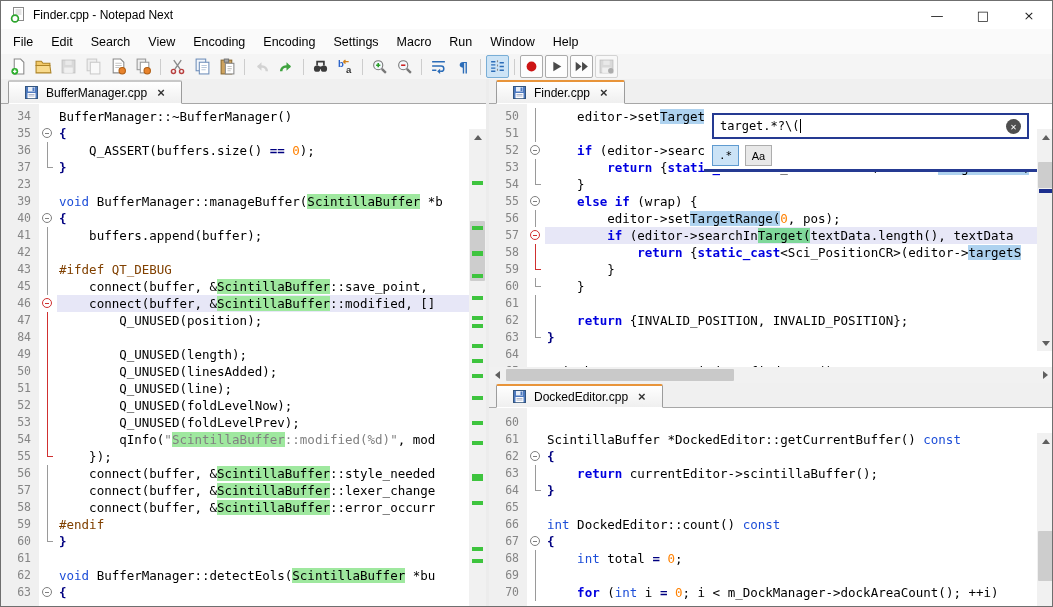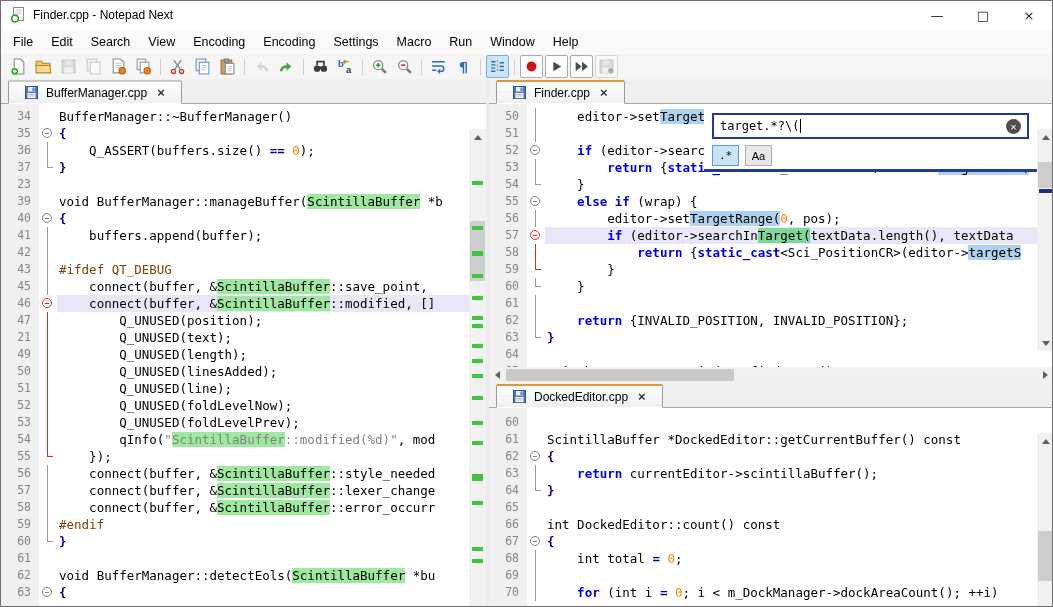--- a/index.html
+++ b/index.html
@@ -45,21 +45,21 @@
   .gutter-bg{position:absolute;left:0;top:0;bottom:0;width:38px;background:#f0f0f0}
   .lines{position:absolute;left:0;top:0;right:17px;bottom:0;padding-top:4px;overflow:hidden}
   #pane-bottom_right .lines{padding-top:6px}
   .line{display:flex;height:17px;line-height:17px;font-family:"DejaVu Sans Mono",monospace;font-size:12.5px}
   .lnum{width:38px;flex:none;text-align:right;padding-right:8px;box-sizing:border-box;color:#858585;
         font-size:11.5px;background:#f0f0f0}
   .fold{width:18px;flex:none;position:relative;background:#fff}
   .code{flex:1;padding-left:2px;white-space:pre;overflow:hidden;position:relative;color:#000}
   .line.cur .code{background:#e7e7f7}
   .tok-k{color:#0000e0;font-weight:bold}
-  .tok-t{color:#000000}
+  .tok-t{color:#1d4ed8}
   .tok-n{color:#ff8000}
   .tok-s{color:#808080}
   .tok-p{color:#804000}
   .tok-o{color:#000080;font-weight:bold}
   .hl-g{background:#9fe89f}
   .hl-b{background:#aed2ef}
   .hl-m{background:#7fd89a}
   
   .fm{position:absolute;left:0;top:0;width:100%;height:100%}
   .fm.l::before,.fm.lr::before{content:"";position:absolute;left:8px;top:0;bottom:0;width:1px;background:#9a9a9a}
@@ -393,25 +393,24 @@
             <div class="code"><span class="tok-d">    connect(buffer, &amp;</span><span class="tok-d hl-g">ScintillaBuffer</span><span class="tok-d">::modified, []</span></div>
           </div>
           <div class="line">
             <div class="lnum">47</div>
             <div class="fold">
               <div class="fm lr"></div>
             </div>
             <div class="code"><span class="tok-d">        Q_UNUSED(position);</span></div>
           </div>
           <div class="line">
-            <div class="lnum">21</div>
+            <div class="lnum">84</div>
             <div class="fold">
               <div class="fm lr"></div>
             </div>
-            <div class="code"><span class="tok-d">        Q_UNUSED(text);</span></div>
           </div>
           <div class="line">
             <div class="lnum">49</div>
             <div class="fold">
               <div class="fm lr"></div>
             </div>
             <div class="code"><span class="tok-d">        Q_UNUSED(length);</span></div>
           </div>
           <div class="line">
             <div class="lnum">50</div>

